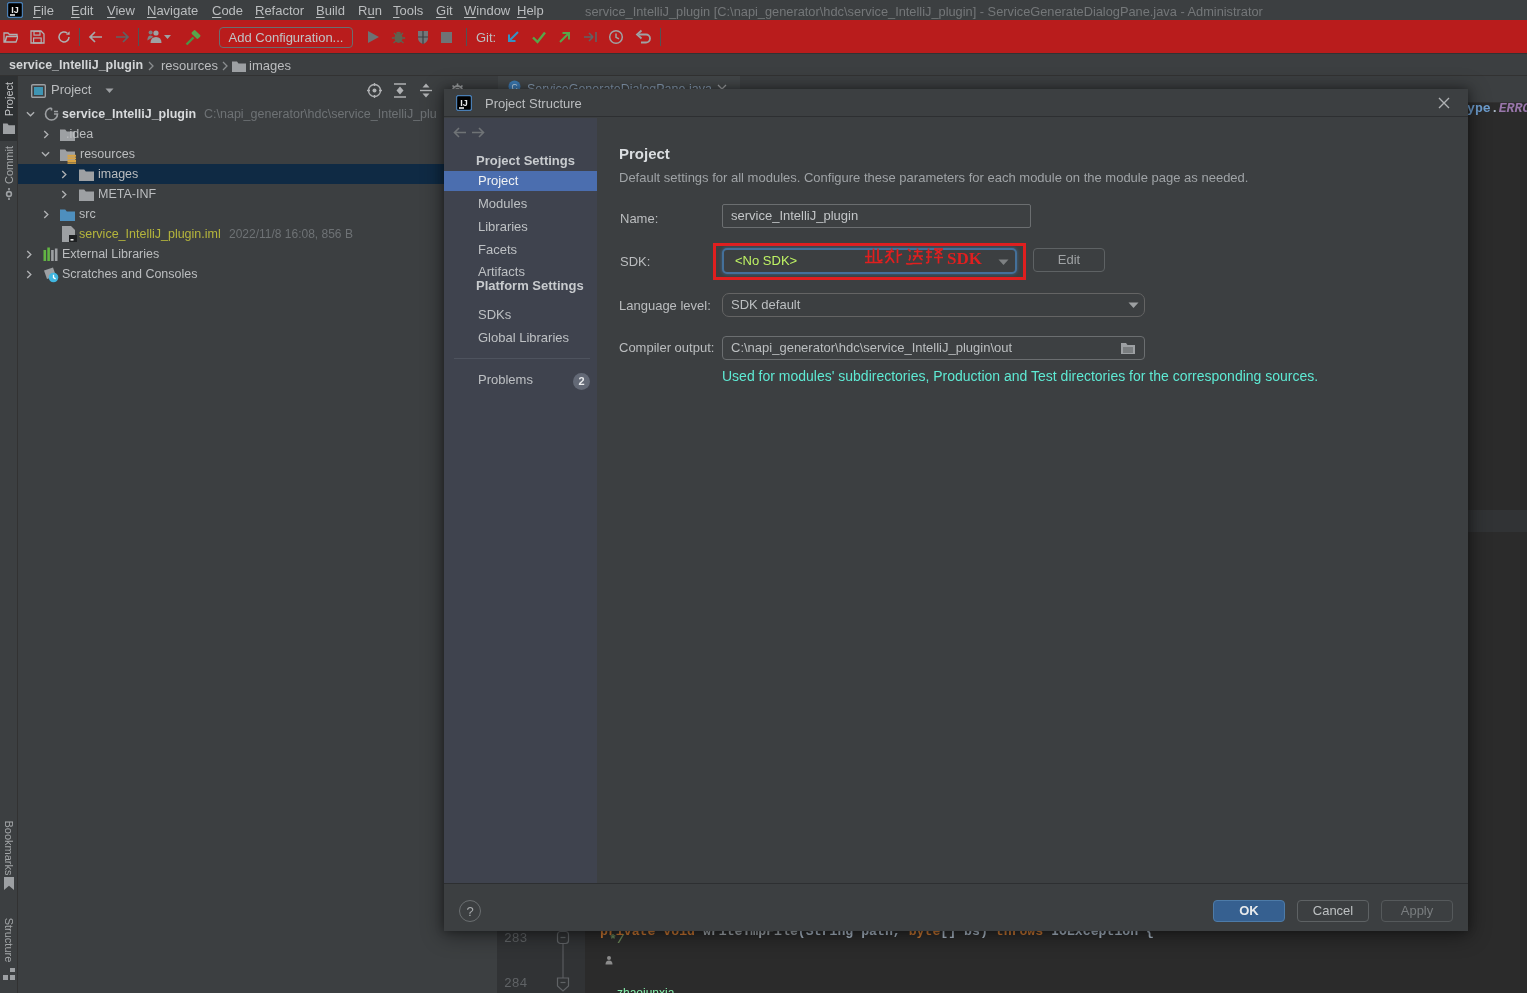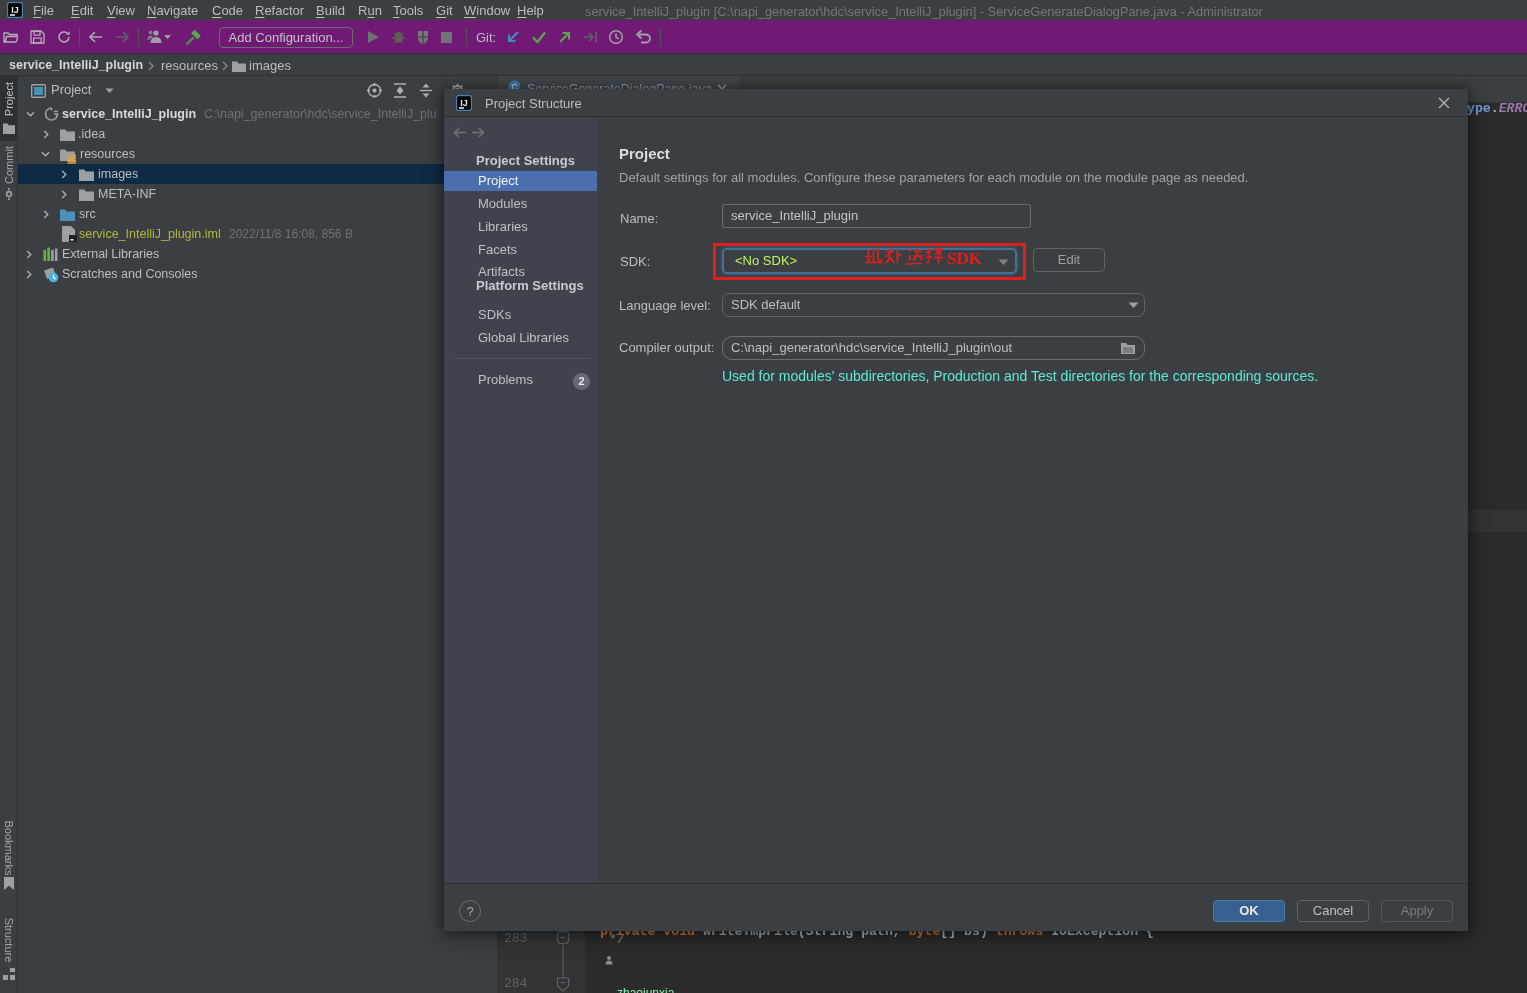--- a/index.html
+++ b/index.html
@@ -6,21 +6,21 @@
 html,body { width:1527px; height:993px; overflow:hidden; background:#3c3f41;
   font-family:"Liberation Sans", sans-serif; }
 .abs { position:absolute; }
 #stage { position:relative; width:1527px; height:993px; overflow:hidden; }
 
 #titlebar { left:0; top:0; width:1527px; height:20px; background:#3c3f41; }
 .menuitem { position:absolute; top:3px; font-size:13px; color:#bbbdbf; }
 .menuitem u { text-decoration:underline; text-underline-offset:2px; }
 #wintitle { position:absolute; left:585px; top:4px; font-size:12.8px; color:#747779; }
 
-#toolbar { left:0; top:20px; width:1527px; height:34px; background:#701a75;
+#toolbar { left:0; top:20px; width:1527px; height:34px; background:#b91c1c;
   border-bottom:1px solid #323232; }
 .tsep { position:absolute; top:8px; width:1px; height:18px; background:#515355; }
 
 #crumbs { left:0; top:55px; width:1527px; height:21px; background:#3c3f41;
   border-bottom:1px solid #323232; }
 .crumb { position:absolute; top:3px; font-size:13px; color:#bbbdbf; }
 
 #stripe { left:0; top:76px; width:18px; height:917px; background:#3c3f41;
   border-right:1px solid #323232; }
 .vlabel { position:absolute; left:-31px; width:80px; height:18px; color:#a4a7a9;
@@ -258,21 +258,21 @@
     <span style="position:absolute;left:186px;color:#6e7275">C:\napi_generator\hdc\service_IntelliJ_plu</span>
   </div>
 
   <div class="trow" style="top:48px">
     <svg class="chev" style="left:24px;top:5.5px" width="9" height="10" viewBox="0 0 9 10">
           <path d="M2 1 l4 4 l-4 4" fill="none" stroke="#afb1b3" stroke-width="1.5"></path>
         </svg>
     <svg class="abs" style="left:42px;top:4px" width="15" height="13" viewBox="0 0 15 13">
           <path d="M0 1.5 h5.2 l1.6 2 H15 V13 H0 z" fill="#9da0a3"></path>
         </svg>
-    <span style="position:absolute;left:60px">.idea</span>
+    <span style="position:absolute;left:48px">.idea</span>
   </div>
 
   <div class="trow" style="top:68px">
     <svg class="chev" style="left:23px;top:6px" width="10" height="9" viewBox="0 0 10 9">
           <path d="M1 2 l4 4 l4 -4" fill="none" stroke="#afb1b3" stroke-width="1.5"></path>
         </svg>
     <svg class="abs" style="left:42px;top:4px" width="18" height="16" viewBox="0 0 18 16">
       <path d="M0 1.5 h5.2 l1.6 2 H15 V13 H0 z" fill="#9da0a3"></path>
       <rect x="7.5" y="6.8" width="8.5" height="2" fill="#d9a343"></rect>
       <rect x="7.5" y="9.4" width="8.5" height="2" fill="#d9a343"></rect>
@@ -450,21 +450,21 @@
     <div class="abs" style="left:349px;top:131px;font-size:17px;font-weight:bold;color:#e01f1f;font-family:'Liberation Serif',serif">SDK</div>
     <div class="abs" style="left:435px;top:130px;width:72px;height:24px;border:1px solid #5e6264;border-radius:4px;font-size:13px;color:#9fa2a4;text-align:center;line-height:22px">Edit</div>
     <div class="flabel" style="left:21px;top:180px">Language level:</div>
     <div class="abs" style="left:124px;top:175px;width:423px;height:24px;background:#3c3f41;border:1px solid #646464;border-radius:7px">
       <span style="position:absolute;left:8px;top:3px;font-size:13px;color:#bcbfc1">SDK default</span>
       <svg class="abs" style="left:405px;top:8px" width="11" height="7" viewBox="0 0 11 7">
         <path d="M0.5 0.5 L5.5 6 L10.5 0.5 z" fill="#9da0a2"></path>
       </svg>
     </div>
     <div class="flabel" style="left:21px;top:222px">Compiler output:</div>
-    <div class="abs" style="left:124px;top:218px;width:423px;height:24px;background:#3d4042;border:1px solid #6b6e70;border-radius:10px">
+    <div class="abs" style="left:124px;top:218px;width:423px;height:24px;background:#3d4042;border:1px solid #6b6e70;border-radius:4px">
       <span style="position:absolute;left:8px;top:3px;font-size:13px;color:#bcbfc1">C:\napi_generator\hdc\service_IntelliJ_plugin\out</span>
       <svg class="abs" style="left:398px;top:5px" width="14" height="12" viewBox="0 0 14 12">
         <path d="M0 1 h5 l1.5 2 H14 V12 H0 z" fill="#9da0a3"></path>
         <path d="M2 6 h10 M2 8 h10 M2 10 h10" stroke="#45494a" stroke-width="0.8"></path>
       </svg>
     </div>
     <div class="abs" style="left:124px;top:250px;font-size:14px;color:#5eead4">Used for modules' subdirectories, Production and Test directories for the corresponding sources.</div>
   </div>
   <div id="dfoot">
     <div class="abs" style="left:15px;top:16px;width:22px;height:22px;border:1px solid #6a6e70;border-radius:50%;color:#a6a9ab;font-size:13px;text-align:center;line-height:21px">?</div>

